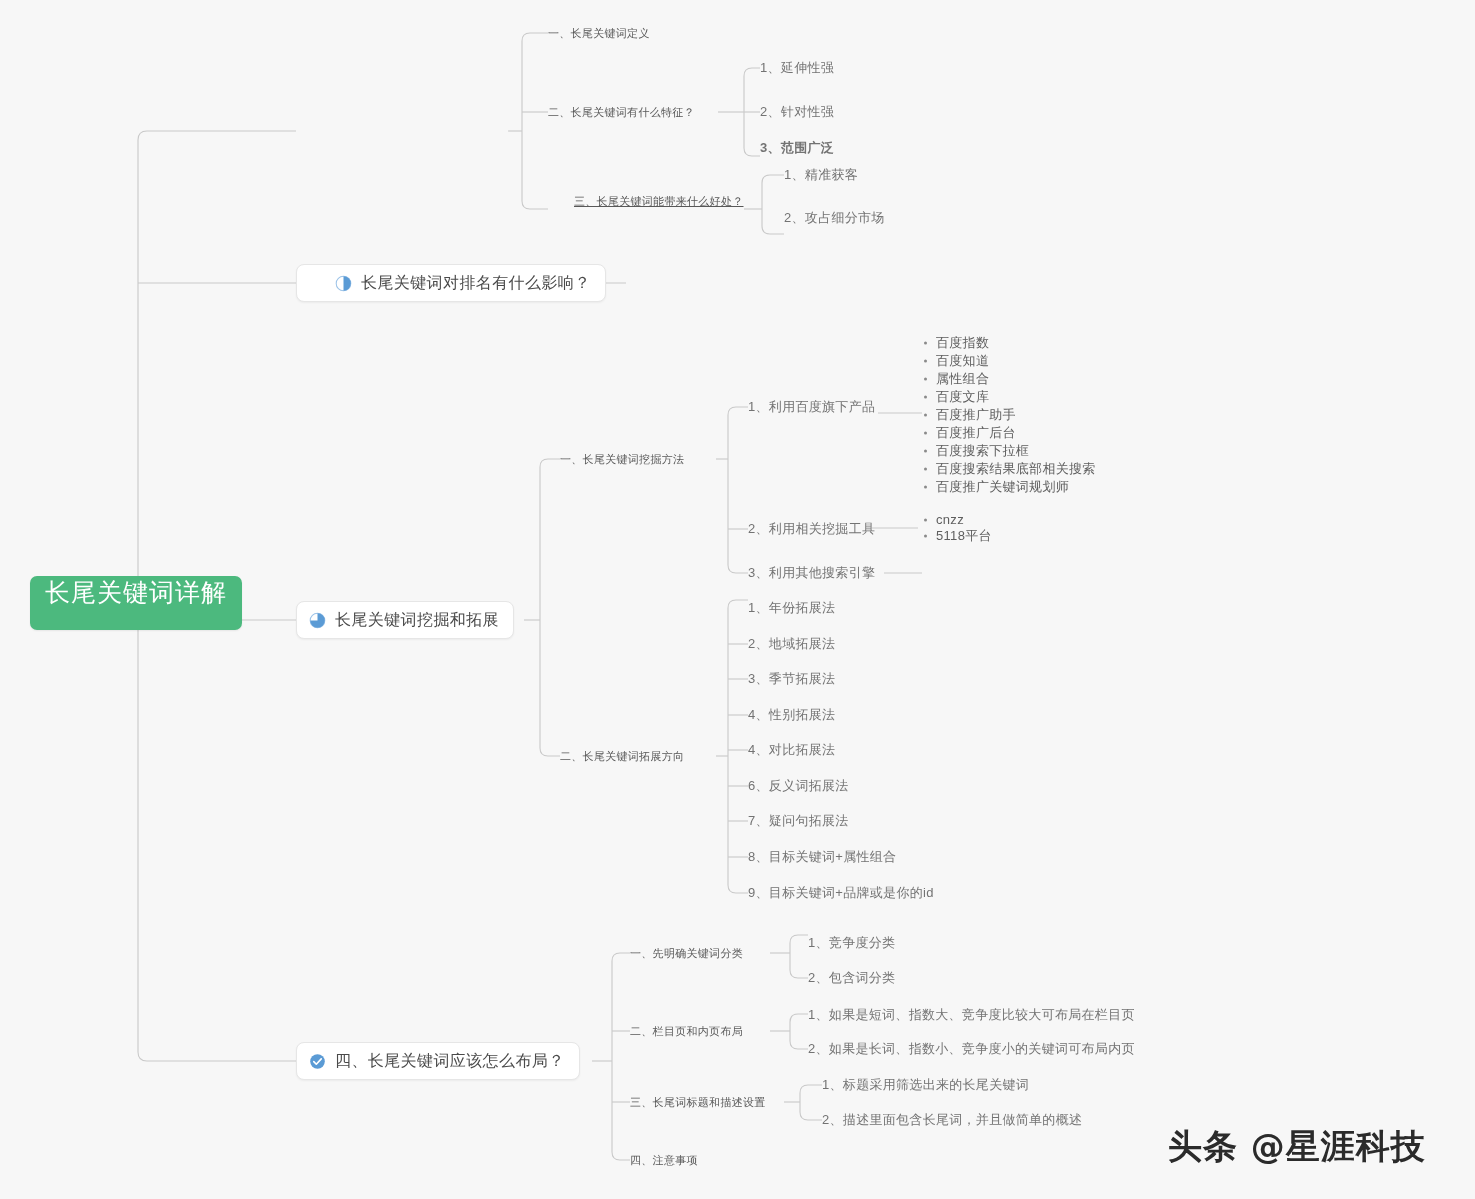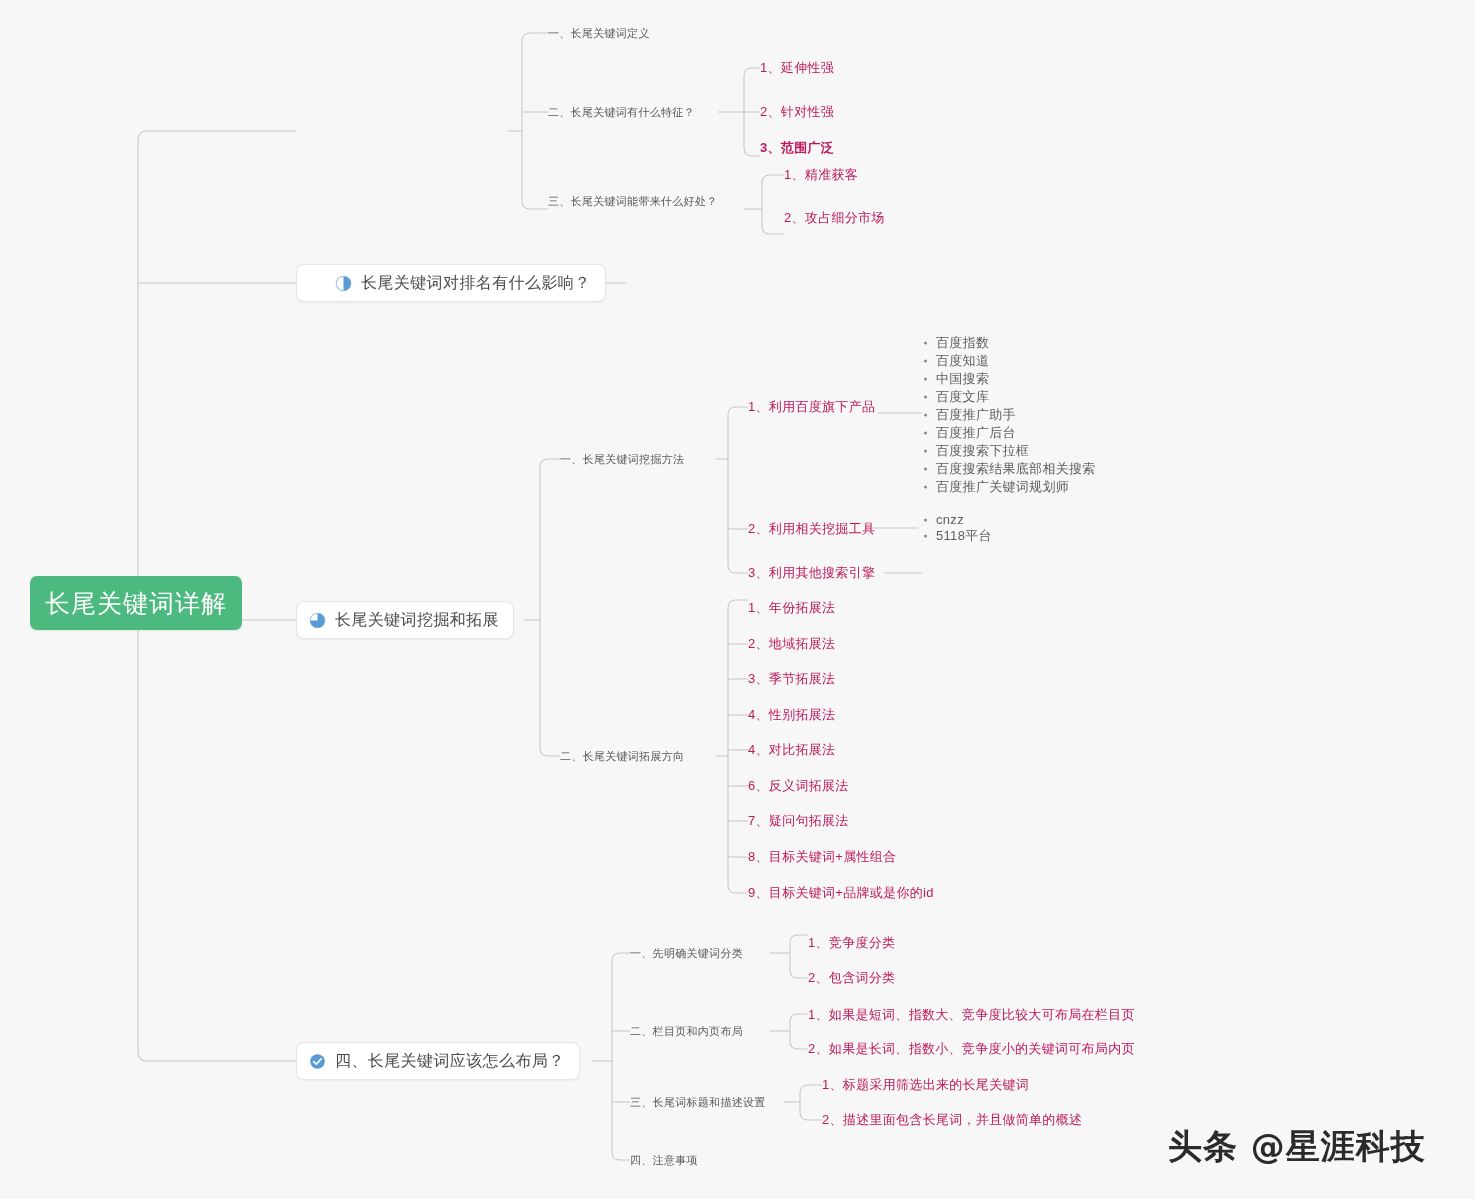--- a/index.html
+++ b/index.html
@@ -13,21 +13,21 @@
   #stage{position:absolute;left:0;top:0;width:1475px;height:1199px;}
   svg.wires{position:absolute;left:0;top:0;width:1475px;height:1199px;pointer-events:none;}
 
   
   .root-node{
     position:absolute;
     left:30px;top:576px;
     width:212px;height:54px;
     background:#4CB97E;
     border-radius:7px;
-    display:flex;align-items:center;justify-content:center;
+    display:flex;justify-content:center;
     color:#ffffff;
     font-size:25px;
     letter-spacing:1px;
     box-shadow:0 1px 2px rgba(0,0,0,0.07);
   }
 
   
   .branch-node{
     position:absolute;
     background:#ffffff;
@@ -49,21 +49,21 @@
   
   .tnode{
     position:absolute;
     font-size:13.5px;
     color:#5a5a5a;
     white-space:nowrap;
     letter-spacing:0.3px;
     line-height:16px;
   }
   .tnode.lvl2{font-size:11px;color:#585858;}
-  .tnode.lvl3{font-size:13px;color:#be185d;}
+  .tnode.lvl3{font-size:13px;color:#737373;}
   .tnode.para{font-size:13px;color:#6a6a6a;}
 
   
   .blist{position:absolute;}
   .blist .bitem{
     font-size:13px;color:#5e5e5e;
     white-space:nowrap;
     position:relative;
     padding-left:14px;
     letter-spacing:0.3px;
@@ -174,21 +174,21 @@
     </g>
   </svg>
 
   <div class="root-node">
     <span>长尾关键词详解</span>
   </div>
 
 
   <div class="tnode lvl2" style="left:548px;top:25px;">一、长尾关键词定义</div>
   <div class="tnode lvl2" style="left:548px;top:104px;">二、长尾关键词有什么特征？</div>
-  <div class="tnode lvl2" style="left:548px;top:193px;">三、长尾关键词能带来什么好处？</div>
+  <div class="tnode lvl2" style="left:574px;top:193px;text-decoration:underline;">三、长尾关键词能带来什么好处？</div>
 
   <div class="tnode lvl3" style="left:760px;top:68px;transform:translateY(-8px);">1、延伸性强</div>
   <div class="tnode lvl3" style="left:760px;top:104px;">2、针对性强</div>
   <div class="tnode lvl3" style="left:760px;top:140px;font-weight:bold;">3、范围广泛</div>
 
   <div class="tnode lvl3" style="left:784px;top:167px;">1、精准获客</div>
   <div class="tnode lvl3" style="left:784px;top:210px;">2、攻占细分市场</div>
 
   <div class="branch-node" style="left:296px;top:264px;padding-left:38px;">
     <svg class="pie-ico" viewBox="0 0 20 20">
@@ -209,21 +209,21 @@
   <div class="tnode lvl2" style="left:560px;top:451px;">一、长尾关键词挖掘方法</div>
   <div class="tnode lvl2" style="left:560px;top:748px;">二、长尾关键词拓展方向</div>
 
   <div class="tnode lvl3" style="left:748px;top:399px;">1、利用百度旗下产品</div>
   <div class="tnode lvl3" style="left:748px;top:521px;">2、利用相关挖掘工具</div>
   <div class="tnode lvl3" style="left:748px;top:565px;">3、利用其他搜索引擎</div>
 
   <div class="blist" style="left:922px;top:334px;">
     <div class="bitem">百度指数</div>
     <div class="bitem">百度知道</div>
-    <div class="bitem">中国搜索</div>
+    <div class="bitem">属性组合</div>
     <div class="bitem">百度文库</div>
     <div class="bitem">百度推广助手</div>
     <div class="bitem">百度推广后台</div>
     <div class="bitem">百度搜索下拉框</div>
     <div class="bitem">百度搜索结果底部相关搜索</div>
     <div class="bitem">百度推广关键词规划师</div>
   </div>
 
   <div class="blist" style="left:922px;top:512px;">
     <div class="bitem">cnzz</div>

